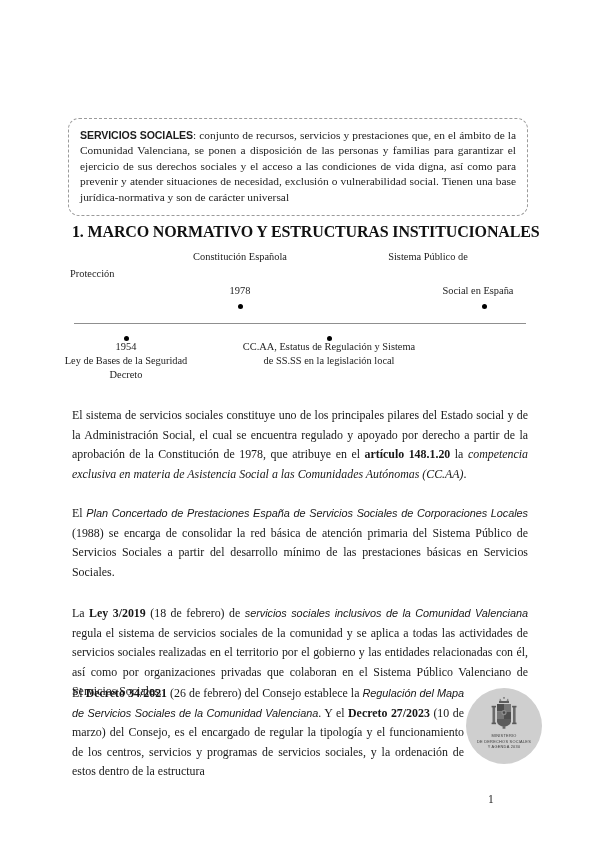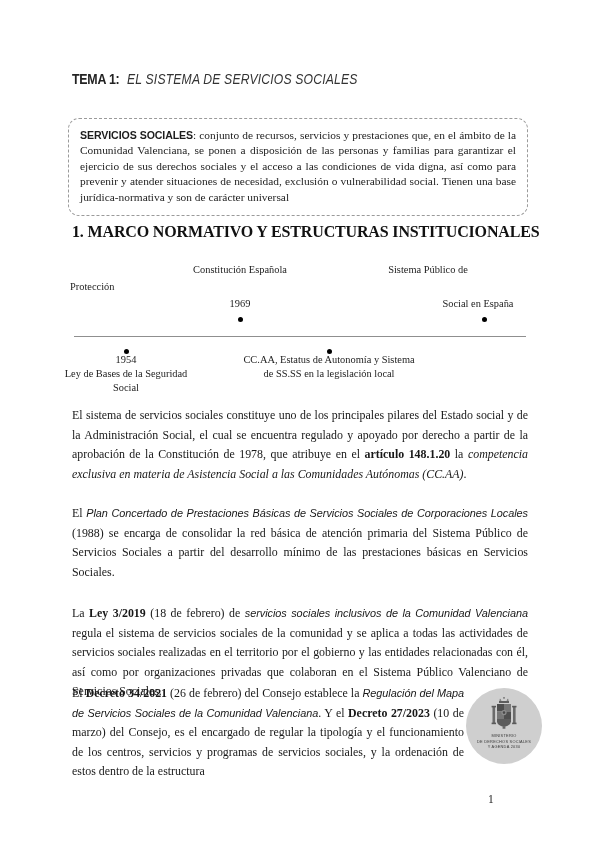--- a/index.html
+++ b/index.html
@@ -95,21 +95,20 @@
     white-space: nowrap;
   }
 
   
   .timeline {
     position: absolute;
     left: 0;
     top: 248px;
     width: 600px;
     height: 148px;
-    margin-top: 13px;
   }
   .timeline .axis {
     position: absolute;
     left: 74px;
     top: 75px;
     width: 452px;
     height: 0;
     border-top: 1.4px solid #8f8f8f;
   }
   .timeline .dot {
@@ -226,62 +225,58 @@
     font-family: "Liberation Serif", serif;
     font-size: 11.5px;
     color: #222222;
   }
 </style>
 </head>
 <body>
 
 <div class="page">
 
-  <div class="doc-title">
-    <span class="tema">TEMA 1:</span>
-    <span class="subject">EL SISTEMA DE SERVICIOS SOCIALES</span>
-  </div>
 
   <div class="definition-box">
     <p class="definition-text"><span class="lead">SERVICIOS SOCIALES</span><span>: conjunto de recursos, servicios y prestaciones que, en el ámbito de la Comunidad Valenciana, se ponen a disposición de las personas y familias para garantizar el ejercicio de sus derechos sociales y el acceso a las condiciones de vida digna, así como para prevenir y atender situaciones de necesidad, exclusión o vulnerabilidad social. Tienen una base jurídica-normativa y son de carácter universal</span></p>
   </div>
 
   <div class="section-heading">1. MARCO NORMATIVO Y ESTRUCTURAS INSTITUCIONALES</div>
 
   <div class="timeline">
     <div class="axis"></div>
 
     <div class="dot dot-ce"></div>
     <div class="dot dot-sp"></div>
     <div class="dot dot-63"></div>
     <div class="dot dot-cc"></div>
 
     <div class="tl-label center tl-ce-title">Constitución Española</div>
-    <div class="tl-label center tl-ce-year">1969</div>
+    <div class="tl-label center tl-ce-year">1978</div>
 
     <div class="tl-label left tl-proteccion">Protección</div>
 
     <div class="tl-label center tl-sp-title">Sistema Público de</div>
     <div class="tl-label center tl-sp-sub">Social en España</div>
 
     <div class="tl-label center tl-1963">1954</div>
     <div class="tl-label center tl-1963-sub">
       <span>Ley de Bases de la Seguridad</span><br>
-      <span>Social</span>
+      <span>Decreto</span>
     </div>
 
     <div class="tl-label center tl-ccaa">
-      <span>CC.AA, Estatus de Autonomía y Sistema</span><br>
+      <span>CC.AA, Estatus de Regulación y Sistema</span><br>
       <span>de SS.SS en la legislación local</span>
     </div>
   </div>
 
   <p class="body-par par-1"><span>El sistema de servicios sociales constituye uno de los principales pilares del Estado social y de la Administración Social, el cual se encuentra regulado y apoyado por derecho a partir de la aprobación de la Constitución de 1978, que atribuye en el </span><span class="ref">artículo 148.1.20</span><span> la </span><span class="em-serif">competencia exclusiva en materia de Asistencia Social a las Comunidades Autónomas (CC.AA)</span><span>.</span></p>
 
-  <p class="body-par par-2"><span>El </span><span class="em-sans">Plan Concertado de Prestaciones Básicas de Servicios Sociales de Corporaciones Locales</span><span> (1988) se encarga de consolidar la red básica de atención primaria del Sistema Público de Servicios Sociales a partir del desarrollo mínimo de las prestaciones básicas en Servicios Sociales.</span></p>
+  <p class="body-par par-2"><span>El </span><span class="em-sans">Plan Concertado de Prestaciones España de Servicios Sociales de Corporaciones Locales</span><span> (1988) se encarga de consolidar la red básica de atención primaria del Sistema Público de Servicios Sociales a partir del desarrollo mínimo de las prestaciones básicas en Servicios Sociales.</span></p>
 
   <p class="body-par par-3"><span>La </span><span class="ref">Ley 3/2019</span><span> (18 de febrero) de </span><span class="em-sans">servicios sociales inclusivos de la Comunidad Valenciana</span><span> regula el sistema de servicios sociales de la comunidad y se aplica a todas las actividades de servicios sociales realizadas en el territorio por el gobierno y las entidades relacionadas con él, así como por organizaciones privadas que colaboran en el Sistema Público Valenciano de Servicios Sociales.</span></p>
 
   <p class="body-par par-4"><span>El </span><span class="ref">Decreto 34/2021</span><span> (26 de febrero) del Consejo establece la </span><span class="em-sans">Regulación del Mapa de Servicios Sociales de la Comunidad Valenciana</span><span>. Y el </span><span class="ref">Decreto 27/2023</span><span> (10 de marzo) del Consejo, es el encargado de regular la tipología y el funcionamiento de los centros, servicios y programas de servicios sociales, y la ordenación de estos dentro de la estructura</span></p>
 
   <div class="seal">
     <svg class="crest" viewBox="0 0 36 34">
 
       <path d="M13 4 h10 v2 h-10 z" fill="#5e5e5e"></path>
       <path d="M14 1.5 l1.5 2.2 h5 L22 1.5 l0.6 2.2 h-9.2 z" fill="#6a6a6a"></path>

